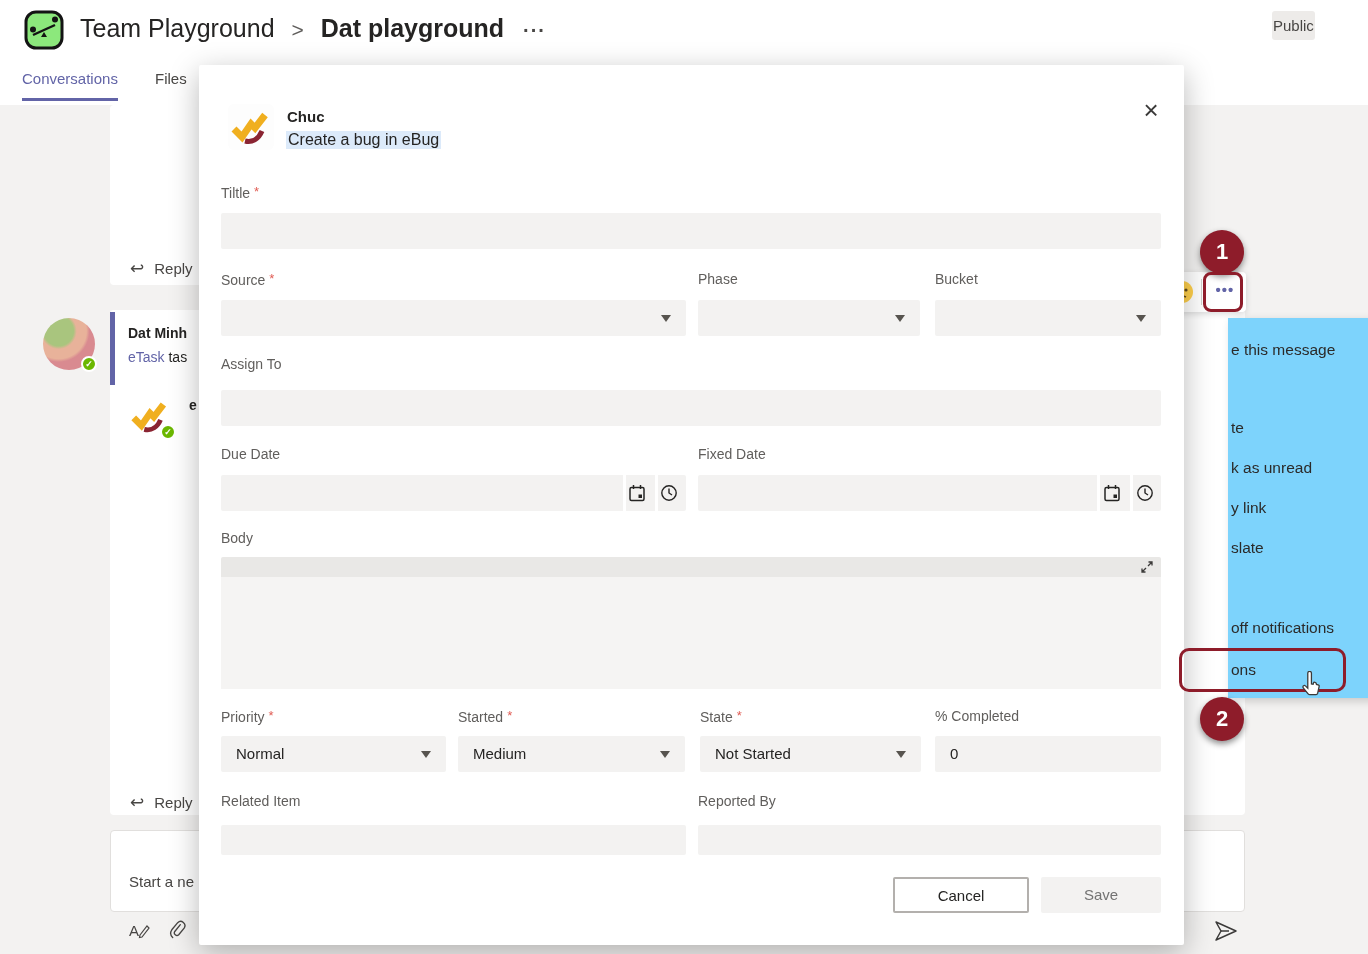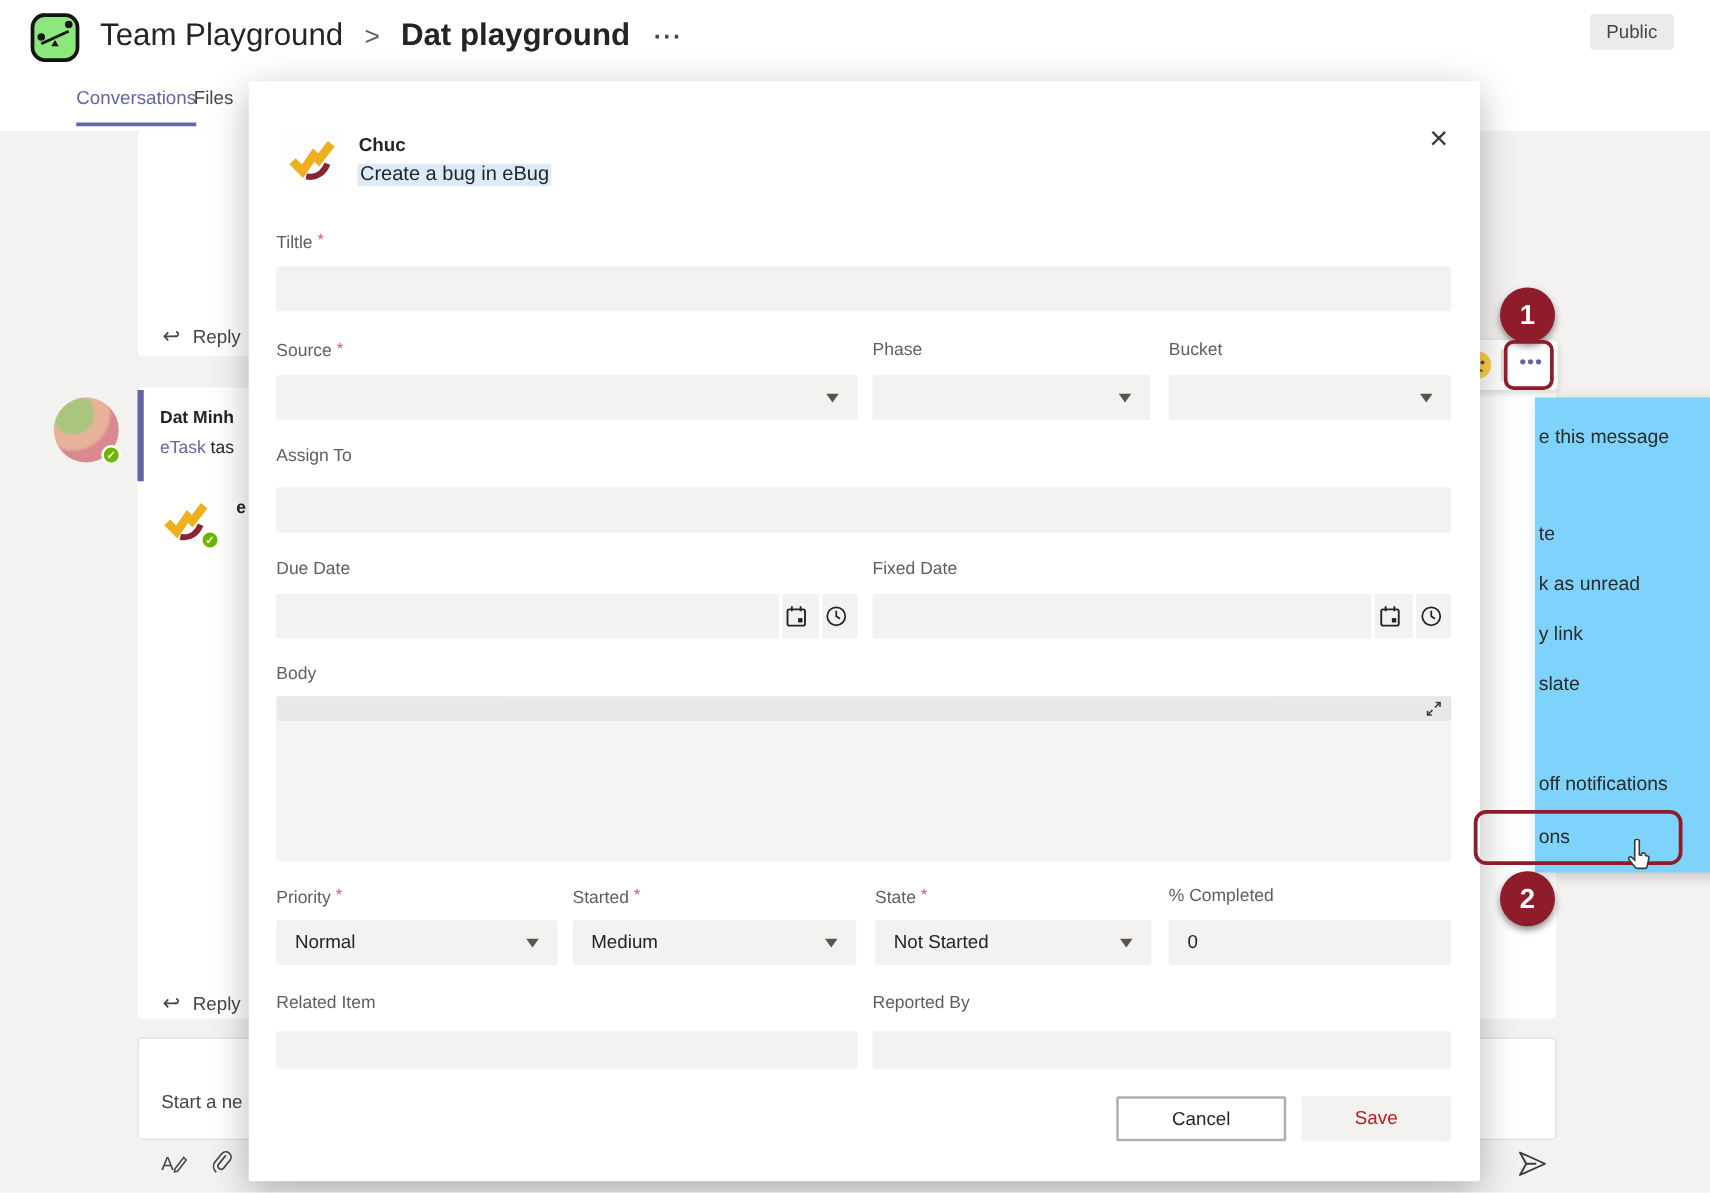--- a/index.html
+++ b/index.html
@@ -7,24 +7,24 @@
   body { font-family:"Liberation Sans", sans-serif; background:#f3f2f1; overflow:hidden; position:relative; }
   .page { position:absolute; inset:0; width:1368px; height:954px; }
 
   
   .app-header { position:absolute; left:0; top:0; width:1368px; height:60px; background:#fff; }
   .team-logo { position:absolute; left:24px; top:10px; width:40px; height:40px; }
   .crumb { position:absolute; left:80px; top:14px; font-size:25px; color:#252423; white-space:nowrap; }
   .crumb .sep { color:#605e5c; font-size:21px; margin:0 10px; }
   .crumb .chan { font-weight:700; }
   .crumb .more { color:#484644; font-weight:700; letter-spacing:1px; margin-left:12px; font-size:20px; }
-  .public-badge { position:absolute; left:1272px; top:11px; height:29px; padding:0 13px; background:#edebe9; border-radius:3px; font-size:15px; color:#484644; line-height:29px; }
+  .public-badge { position:absolute; left:1272px; top:11px; height:29px; padding:0 1px; background:#edebe9; border-radius:3px; font-size:15px; color:#484644; line-height:29px; }
   .tabbar { position:absolute; left:0; top:60px; width:1368px; height:45px; background:#fff; }
   .tab { position:absolute; top:10px; font-size:15px; }
-  .tab-conv { left:22px; color:#6264a7;margin-left:39px; }
+  .tab-conv { left:22px; color:#6264a7; }
   .tab-conv::after { content:""; position:absolute; left:0; right:0; top:28px; height:3px; background:#6264a7; }
   .tab-files { left:155px; color:#484644; }
 
   .content-bg { position:absolute; left:0; top:105px; width:1368px; height:849px; background:#f3f2f1; }
 
   .card { position:absolute; background:#fff; border-radius:4px; }
   .card-a { left:110px; top:105px; width:980px; height:180px; }
   .card-b { left:110px; top:310px; width:1135px; height:505px; }
   .unread-bar { position:absolute; left:0; top:2px; width:5px; height:73px; background:#6264a7; }
   .card-c { left:110px; top:830px; width:1135px; height:82px; border:1px solid #e1dfdd; }
@@ -71,21 +71,21 @@
   .inp { position:absolute; background:#f3f2f1; border-radius:2px; height:36px; }
   .inp .val { font-size:15px; color:#252423; line-height:36px; padding-left:15px; }
   .caret { position:absolute; right:15px; top:15px; width:0; height:0;
            border-left:5px solid transparent; border-right:5px solid transparent; border-top:7px solid #57544f; }
   .wgap { position:absolute; width:3px; height:36px; background:#fff; }
   .dticon { position:absolute; width:18px; height:18px; }
   .body-strip { position:absolute; left:22px; top:492px; width:940px; height:20px; background:#e9e8e6; border-radius:2px 2px 0 0; }
   .body-area { position:absolute; left:22px; top:512px; width:940px; height:112px; background:#f5f4f3; }
   .btn { position:absolute; top:812px; height:36px; font-size:15px; text-align:center; line-height:33px; border-radius:2px; }
   .btn-cancel { left:694px; width:136px; background:#fff; border:2px solid #b3b0ad; color:#252423; }
-  .btn-save { left:842px; width:120px; background:#f3f2f1; border:none; color:#b91c1c; line-height:36px; }
+  .btn-save { left:842px; width:120px; background:#f3f2f1; border:none; color:#737373; line-height:36px; }
 
   
   .ann { z-index:50; }
   .badge { position:absolute; width:44px; height:44px; border-radius:50%; background:#8e1c2a; color:#fff;
            font-size:22px; font-weight:700; display:flex; align-items:center; justify-content:center;
            box-shadow:0 3px 6px rgba(0,0,0,.45); }
   .ann-box { position:absolute; border:3px solid #8e1c2a; border-radius:8px; background:transparent; }
   .hand-cursor { position:absolute; left:1298px; top:671px; width:26px; height:30px; z-index:55; }
 </style>
 </head>

